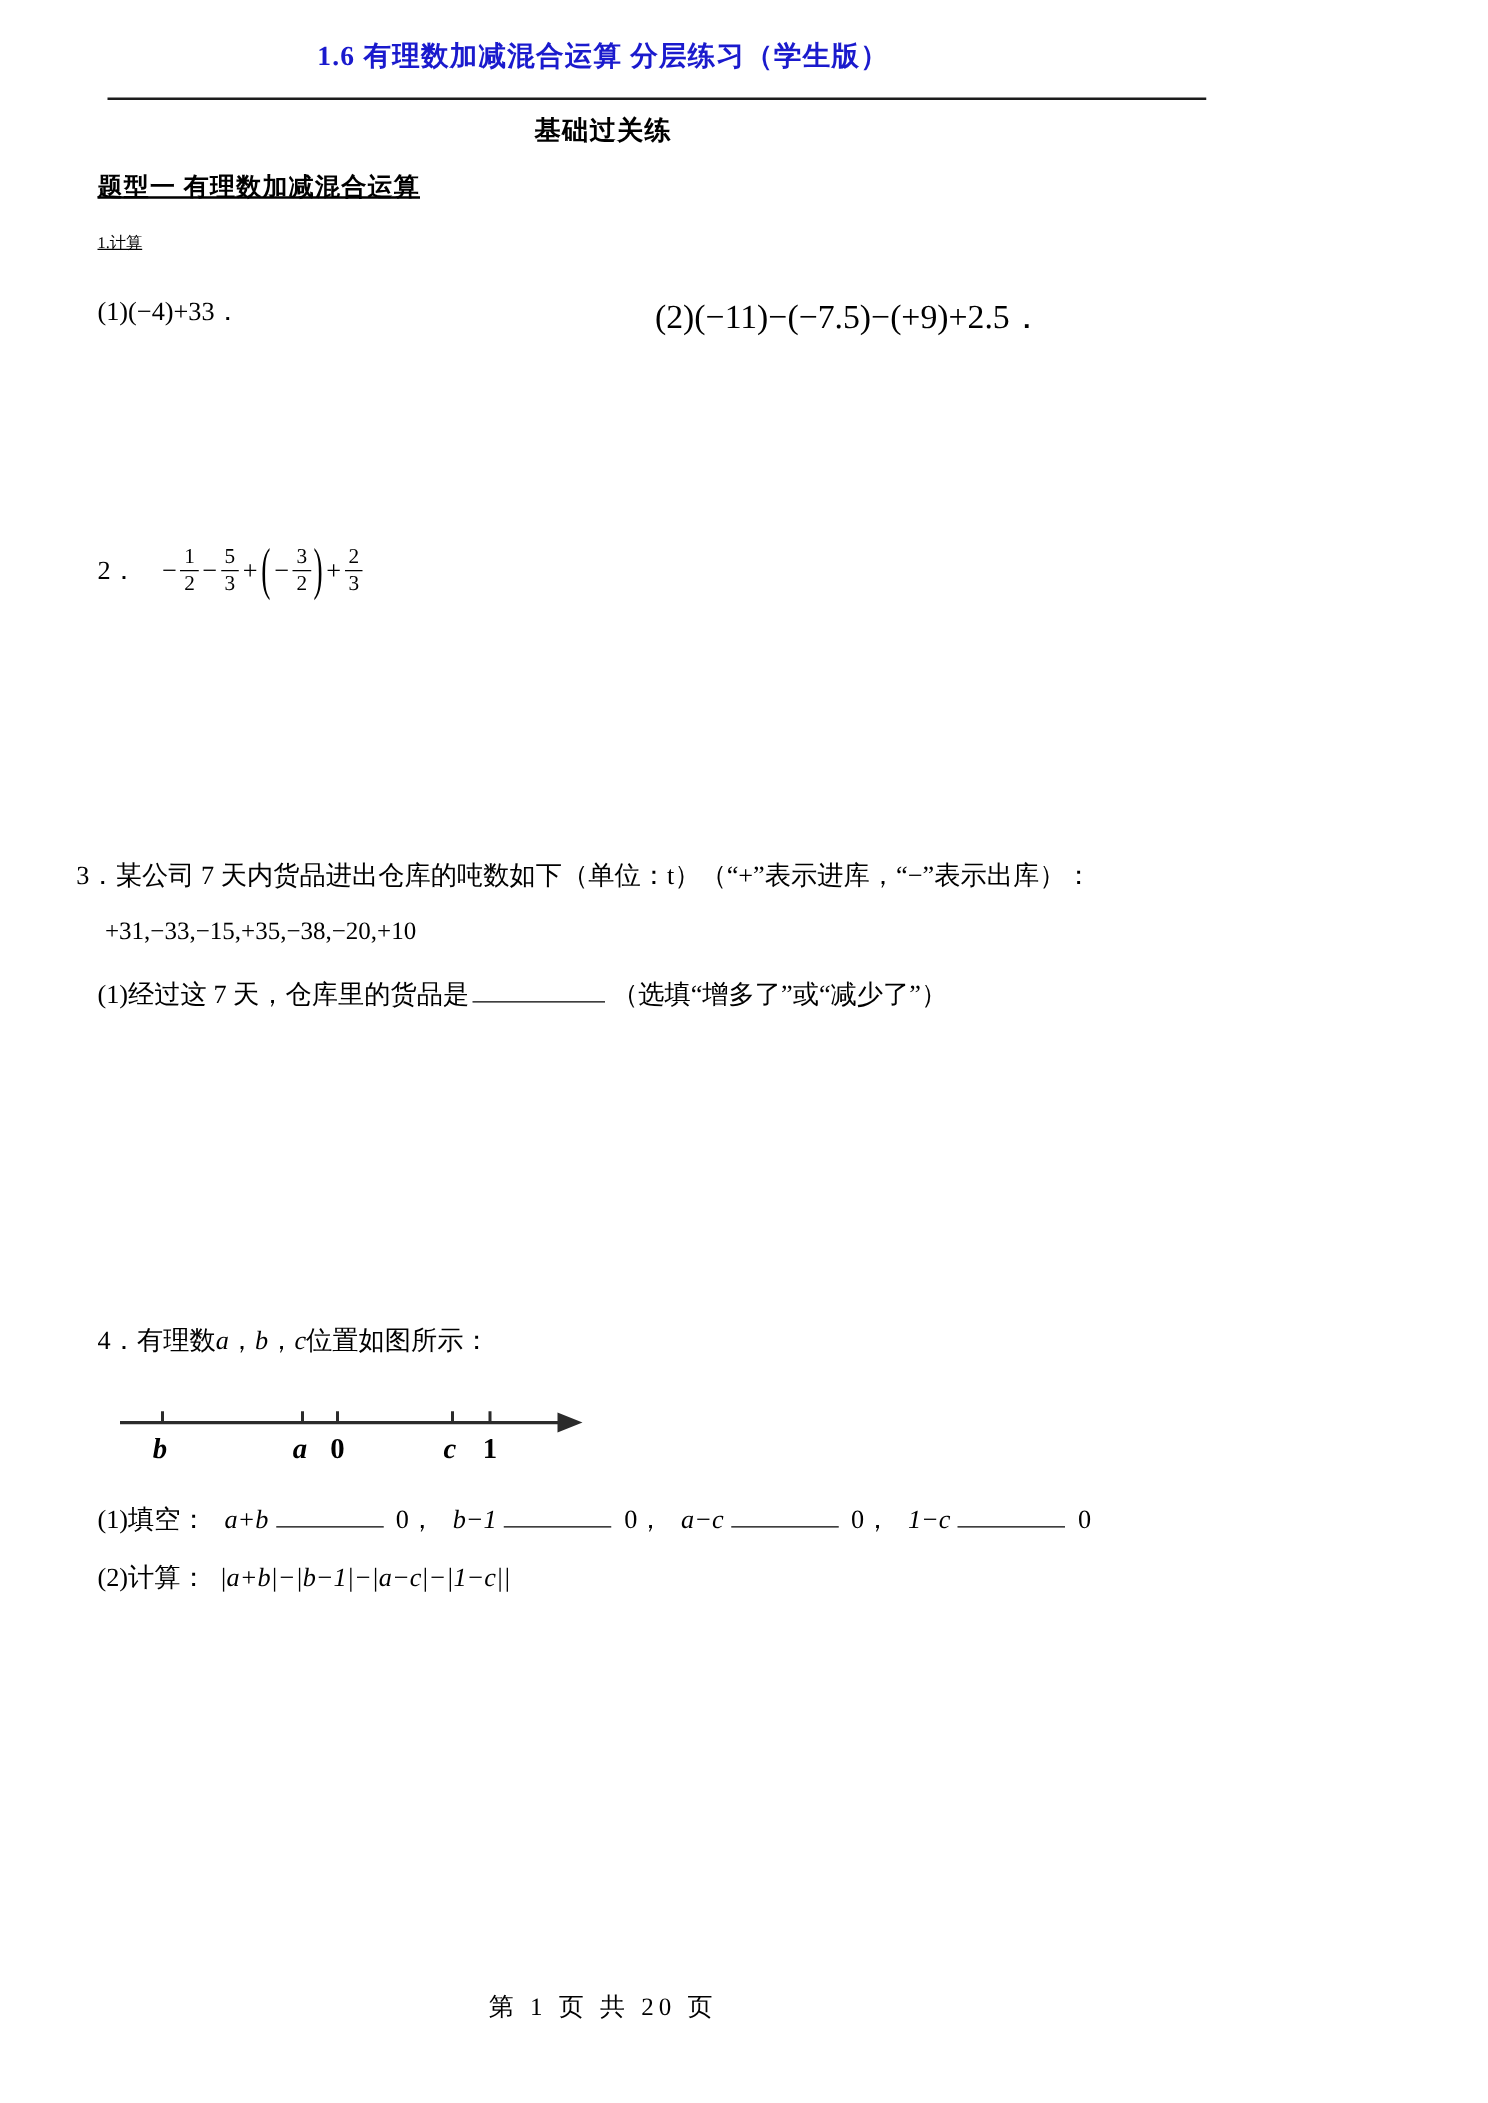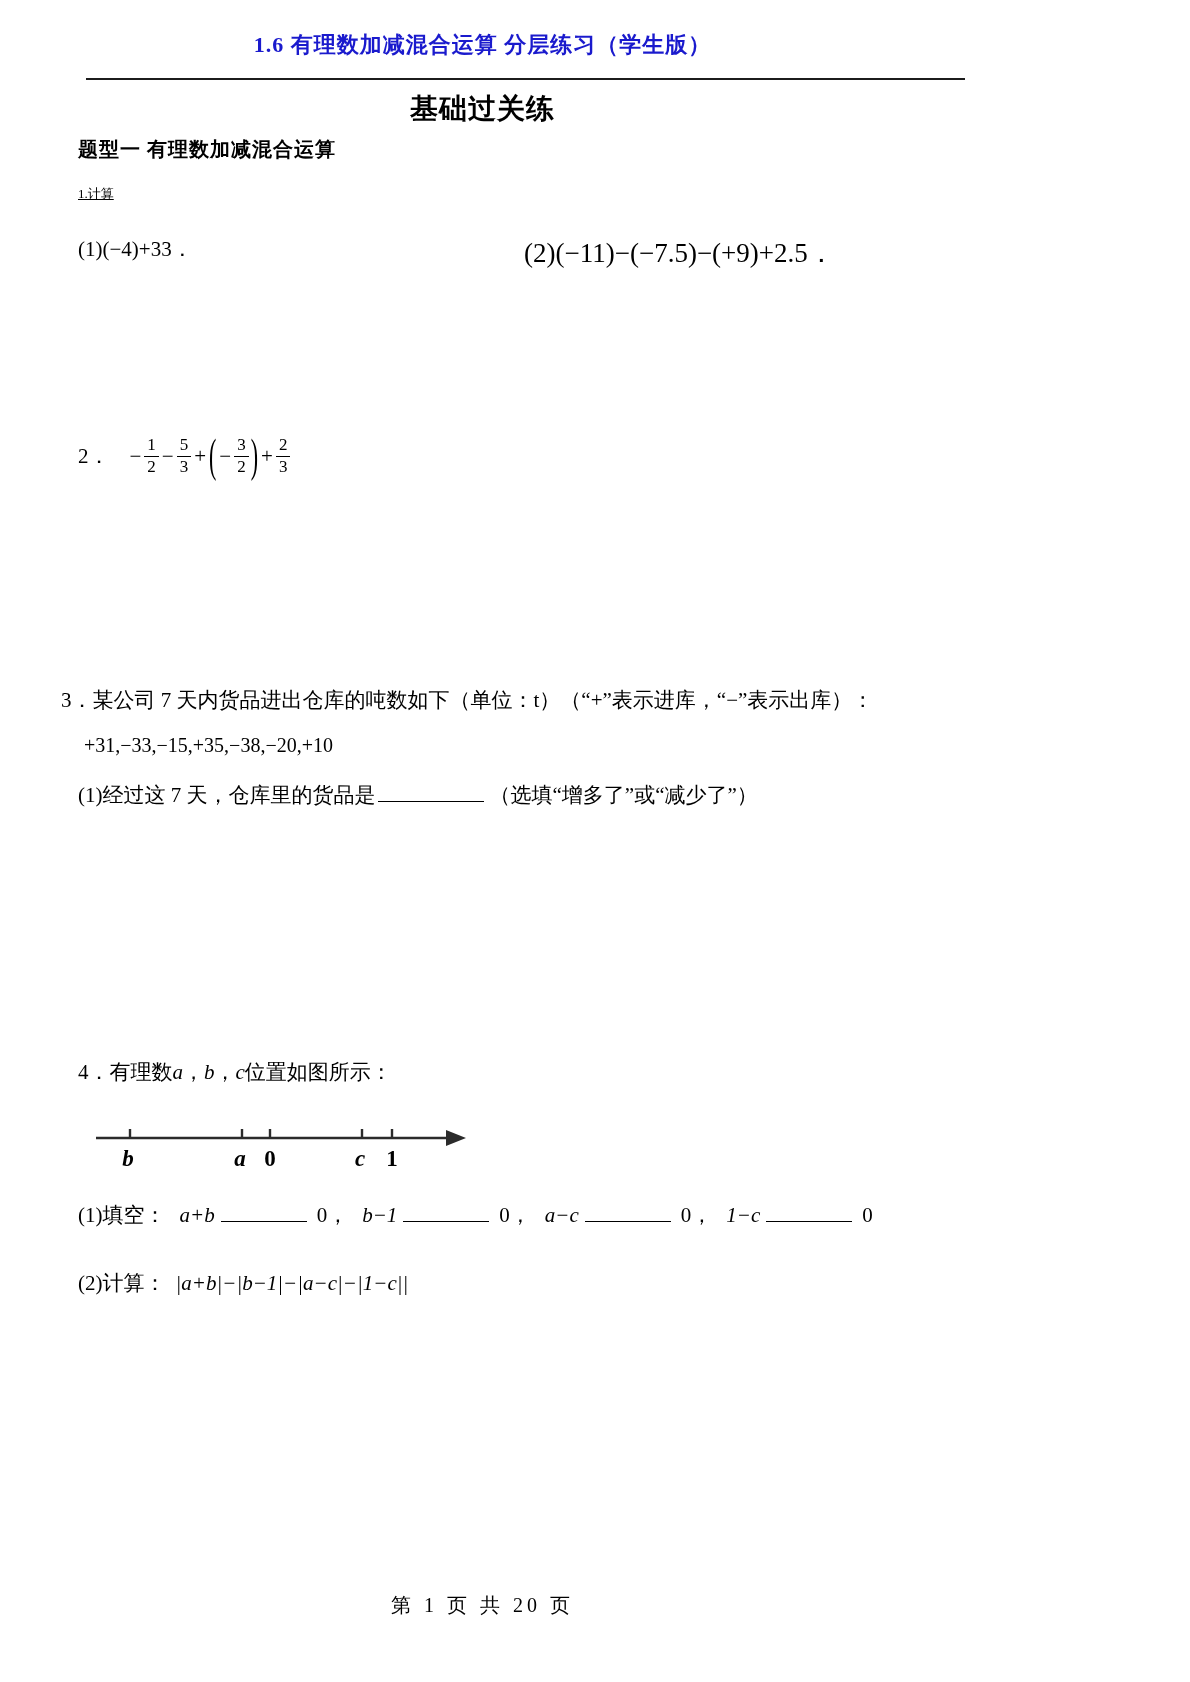--- a/index.html
+++ b/index.html
@@ -15,25 +15,25 @@
     position:absolute;top:30px;left:0;width:100%;
     text-align:center;font-weight:bold;font-size:22px;
     color:#1a1acd;letter-spacing:1px;
   }
   .rule{
     position:absolute;top:78px;left:86px;width:1020px;height:0;
     border-top:2px solid #1c1c1c;
   }
   .section-header{
     position:absolute;top:90px;left:0;width:100%;
-    text-align:center;font-weight:bold;font-size:28px;letter-spacing:1px;
+    text-align:center;font-weight:bold;font-size:21px;letter-spacing:1px;
   }
   .topic-heading{
     position:absolute;top:136px;left:78px;
-    font-weight:bold;font-size:20px;letter-spacing:1px;
+    font-weight:bold;font-size:20px;letter-spacing:1px;text-decoration:underline;
   }
   .p1-label{position:absolute;top:185px;left:78px;font-size:13px;text-decoration:underline;}
   .p1-item1{position:absolute;top:235px;left:78px;font-size:21px;}
   .p1-item2{position:absolute;top:235px;left:524px;font-size:27px;}
 
   .p2-row{
     position:absolute;top:428px;left:78px;height:56px;
     display:flex;align-items:center;font-size:21px;
   }
   .p2-num{margin-right:18px;}
@@ -55,21 +55,21 @@
     border-bottom:1.6px solid #000;
   }
   .blank-q1{width:106px;margin:0 6px 0 2px;}
   .blank-fill{width:86px;margin:0 10px 0 6px;}
 
   .p4-heading{position:absolute;top:1058px;left:78px;font-size:21px;}
   .mi{font-style:italic;font-family:"Liberation Serif","DejaVu Serif",serif;}
   .numberline{position:absolute;top:1120px;left:88px;}
 
   .p4-fill{position:absolute;top:1200px;left:78px;font-size:21px;}
-  .p4-calc{position:absolute;top:1248px;left:78px;font-size:21px;margin-top:21px;}
+  .p4-calc{position:absolute;top:1248px;left:78px;font-size:21px;}
   .mexpr{margin-left:10px;font-size:21px;}
   .fill-sep{margin-right:14px;}
 
   .footer{
     position:absolute;top:1592px;left:0;width:100%;
     text-align:center;font-size:20px;letter-spacing:4px;
   }
 </style>
 </head>
 <body>

